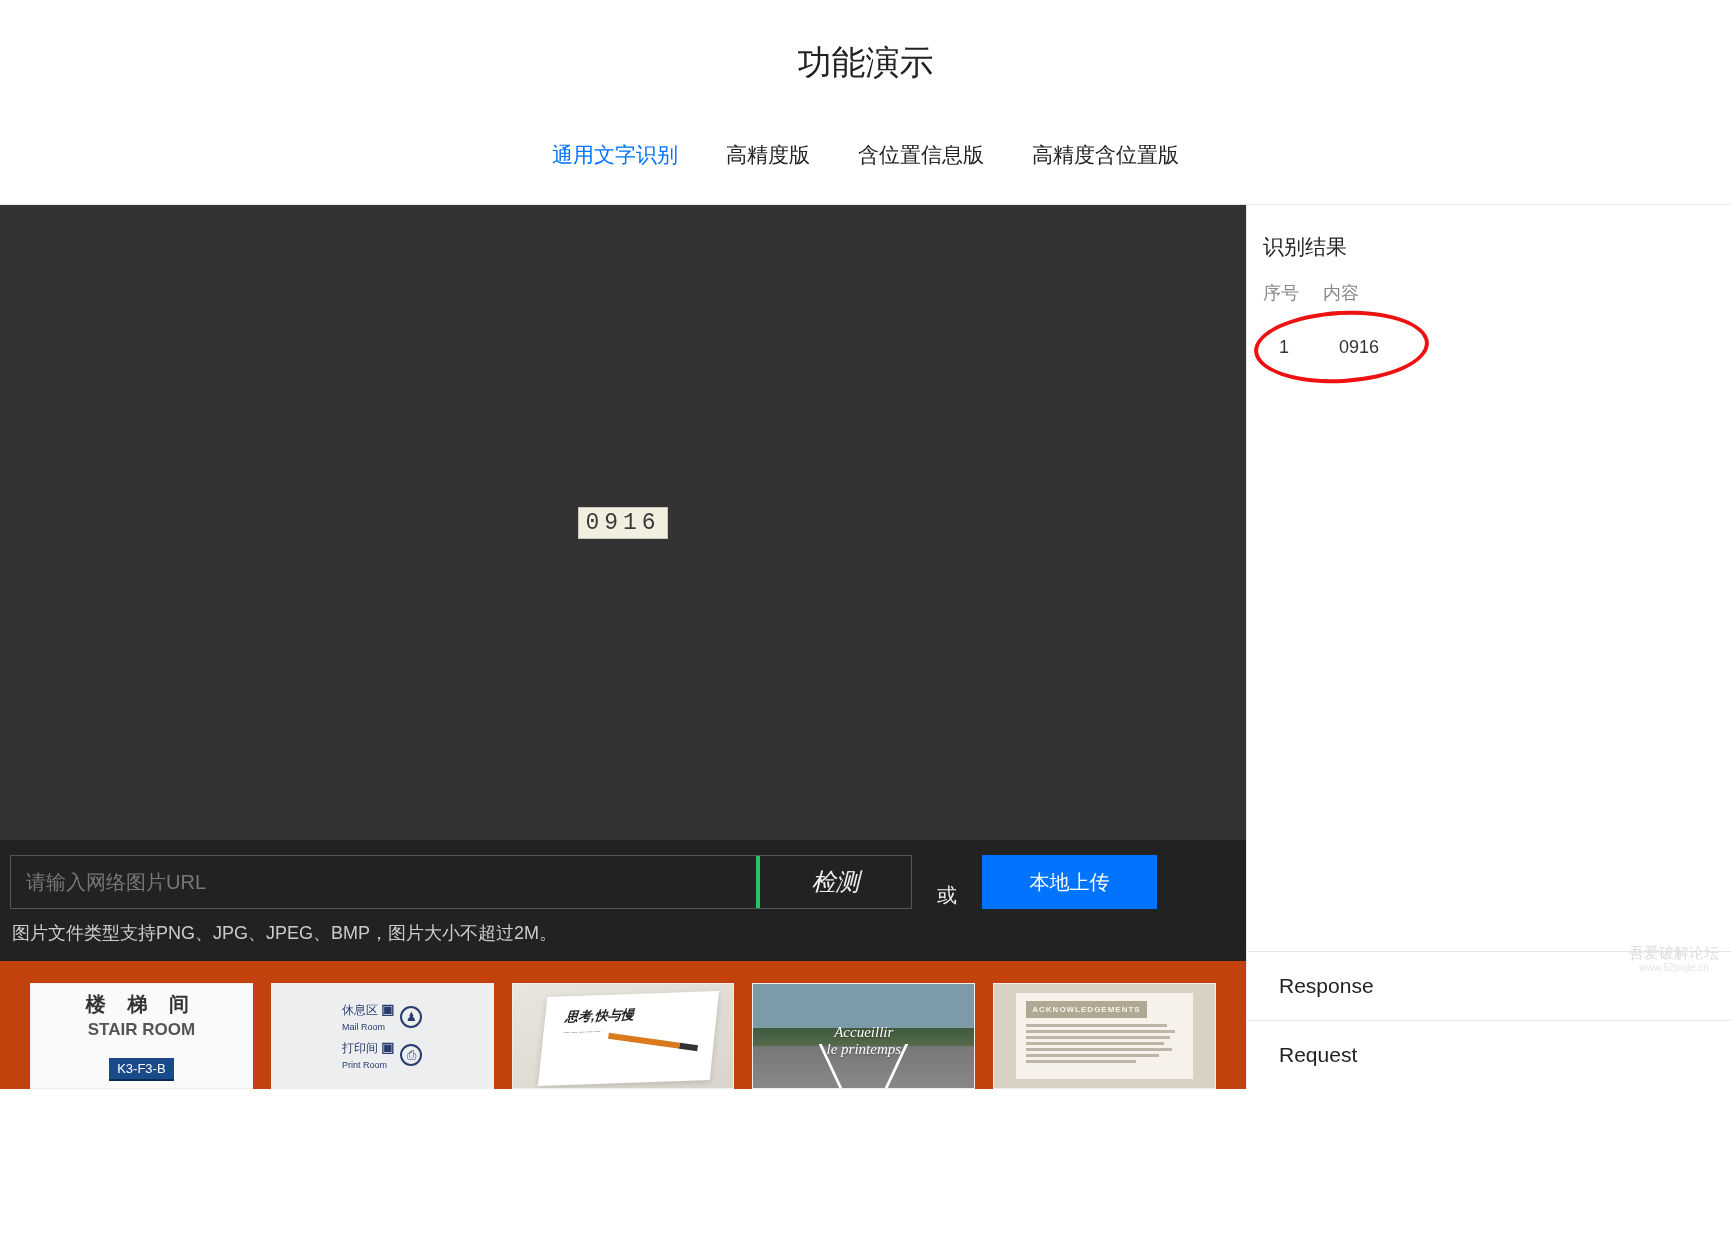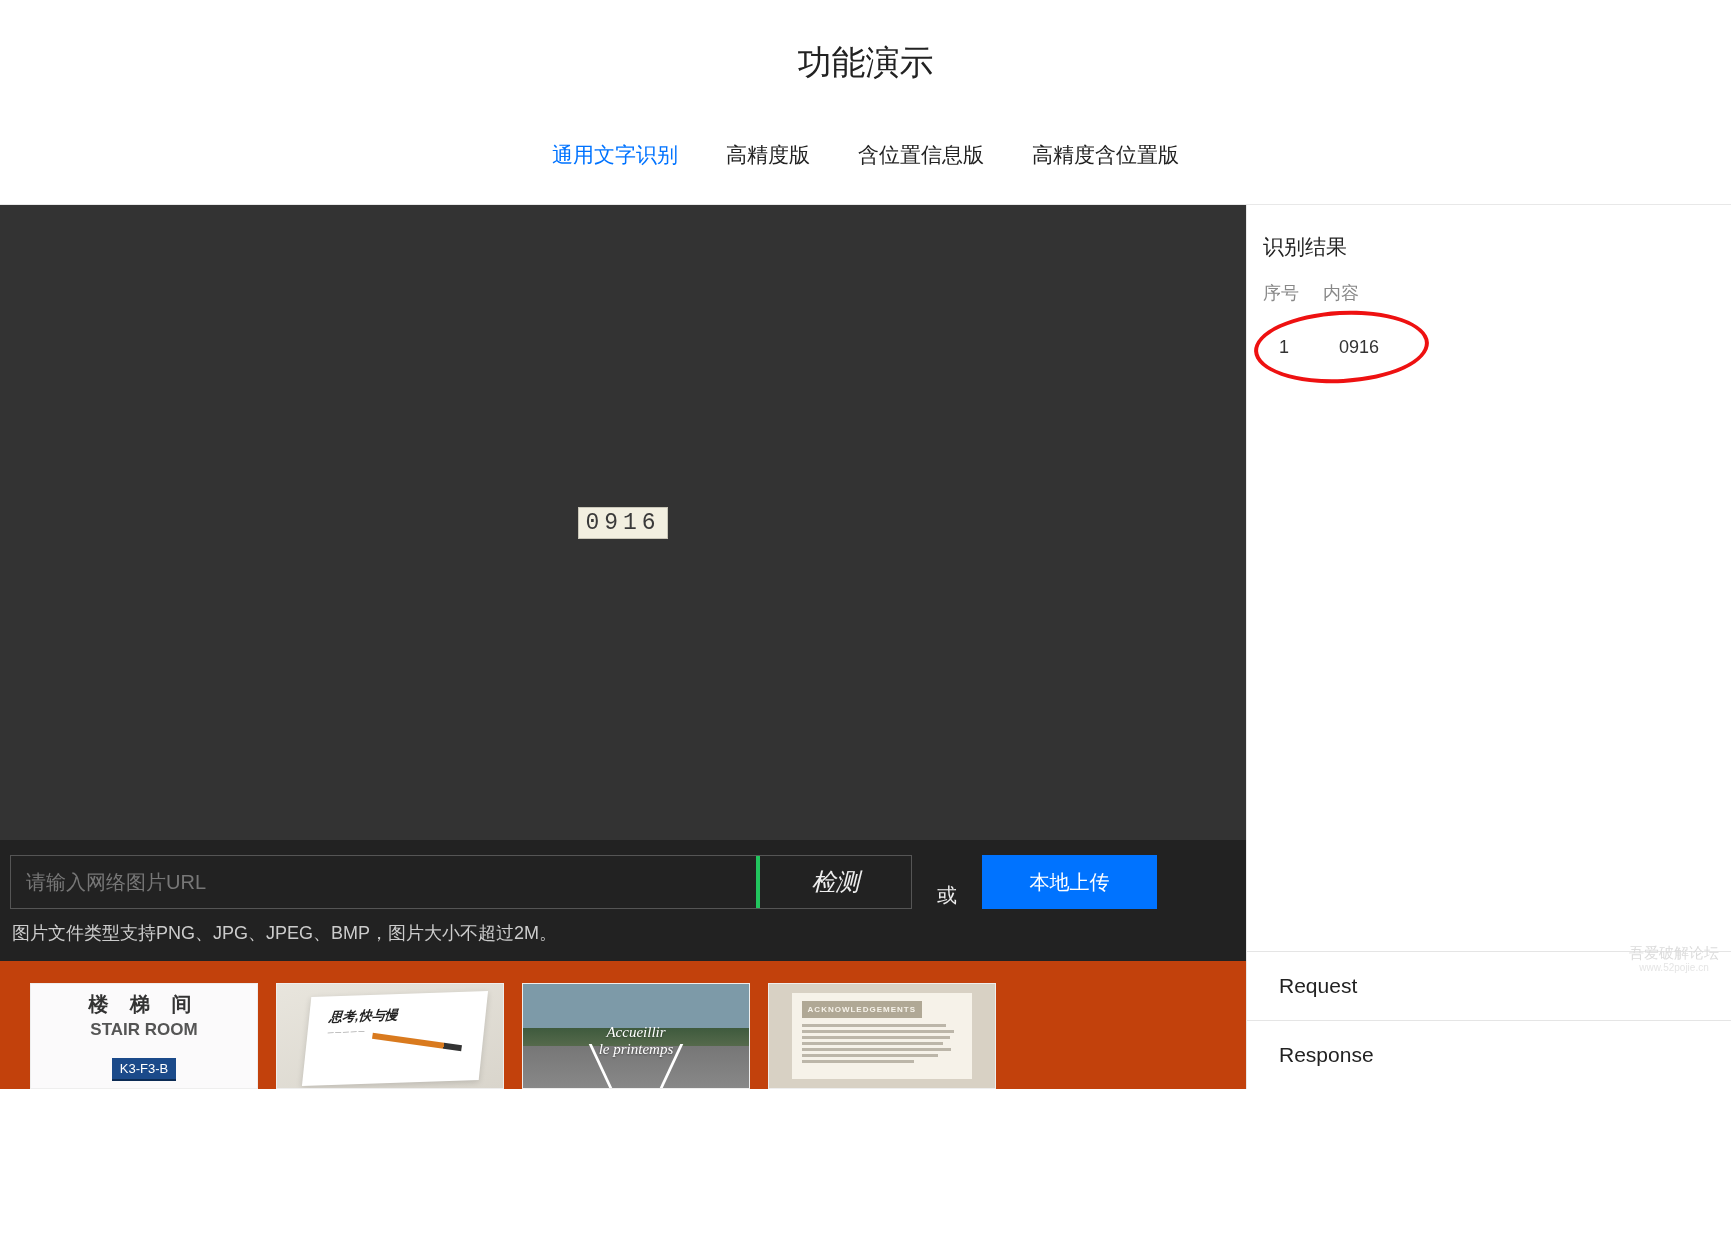--- a/index.html
+++ b/index.html
@@ -291,20 +291,40 @@
     <div class="thumbs-strip">
 
       <div class="thumb">
         <div class="thumb1-inner">
           <div class="thumb1-cn">楼 梯 间</div>
           <div class="thumb1-en">STAIR ROOM</div>
           <div class="thumb1-badge">K3-F3-B</div>
         </div>
       </div>
 
+      <div class="thumb">
+        <div class="thumb2-inner">
+          <div class="thumb2-row">
+            <span>
+              <span>休息区</span>
+              <span class="thumb2-arrow">▣</span><br>
+              <span style="font-size:9px">Mail Room</span>
+            </span>
+            <span class="thumb2-icon">♟</span>
+          </div>
+          <div class="thumb2-row">
+            <span>
+              <span>打印间</span>
+              <span class="thumb2-arrow">▣</span><br>
+              <span style="font-size:9px">Print Room</span>
+            </span>
+            <span class="thumb2-icon">⎙</span>
+          </div>
+        </div>
+      </div>
 
       <div class="thumb">
         <div class="thumb3-inner">
           <div class="thumb3-paper">
             <div class="thumb3-title">思考,快与慢</div>
             <div class="thumb3-sub">— — — — —</div>
           </div>
           <div class="thumb3-pencil"></div>
         </div>
       </div>
@@ -350,22 +370,22 @@
     <div class="result-row-wrap">
       <div class="result-row">
         <div class="result-idx">1</div>
         <div>0916</div>
       </div>
       <div class="result-circle"></div>
     </div>
 
     <div class="result-spacer"></div>
 
+    <div class="accordion-item">Response</div>
     <div class="accordion-item">Request</div>
-    <div class="accordion-item">Response</div>
 
     <div class="watermark">
       <span>吾爱破解论坛</span>
       <small>www.52pojie.cn</small>
     </div>
   </div>
 
 </div>
 
 </body></html>

